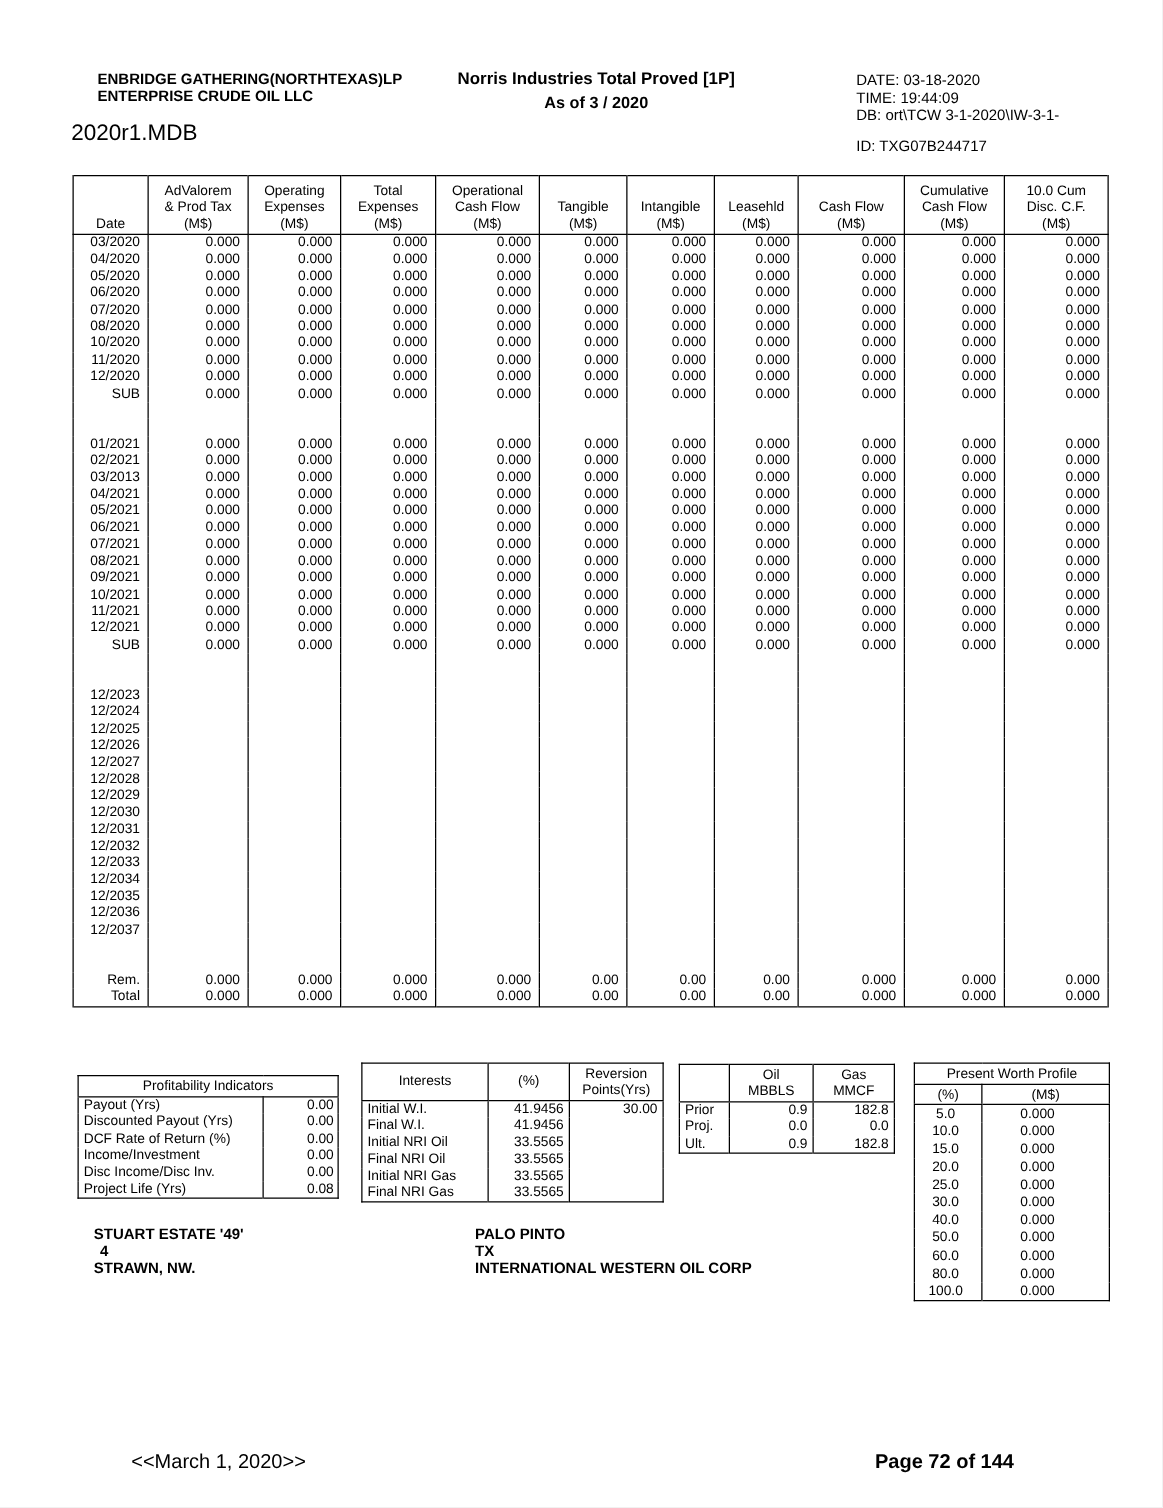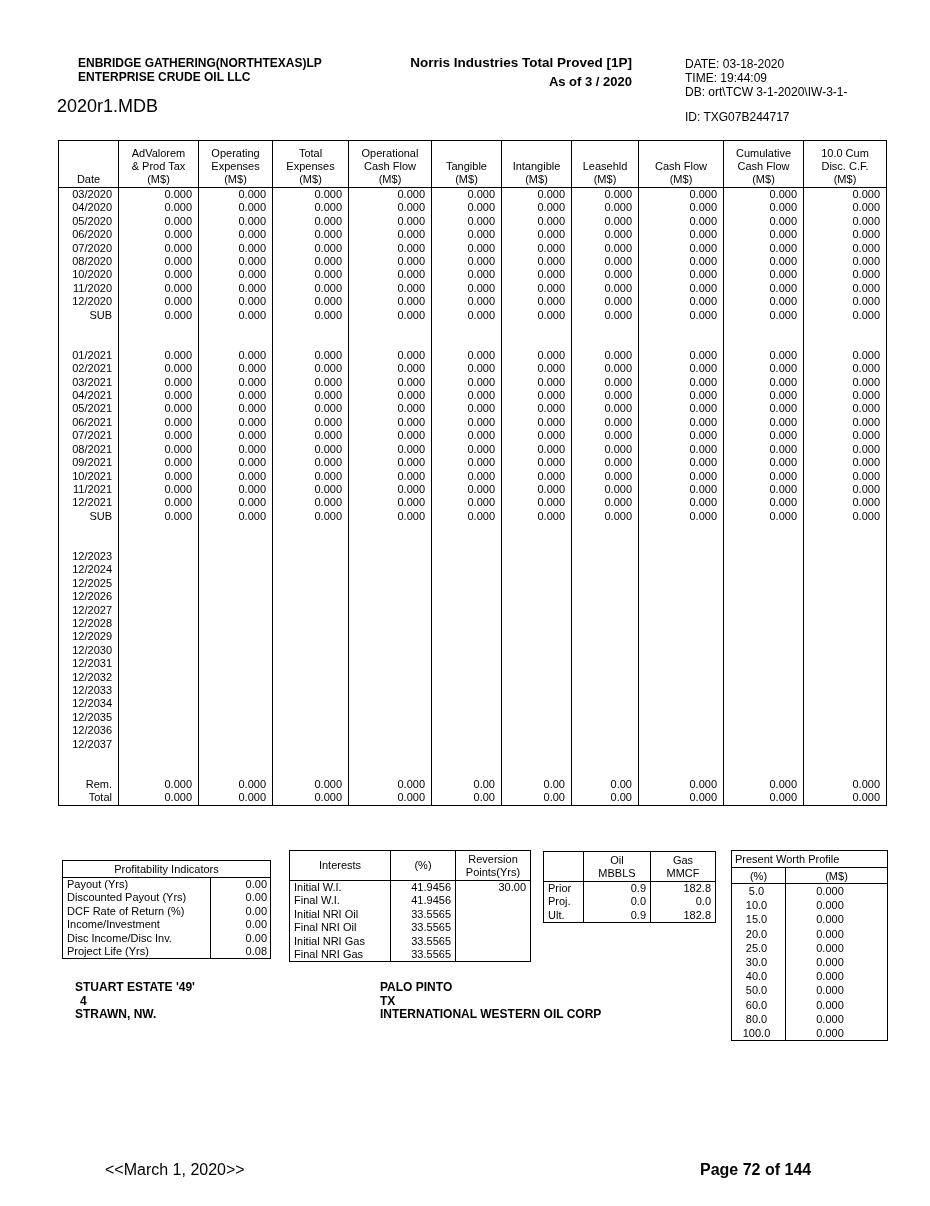--- a/index.html
+++ b/index.html
@@ -6,21 +6,21 @@
   .page {
     position:relative; width:930px; height:1206px; margin:0 auto;
     background:#ffffff; color:#000;
     font-family:"Liberation Sans", sans-serif;
     overflow:hidden;
   }
   .abs {position:absolute;}
 
   
   .company-block {left:78px; top:56px; font-size:12px; font-weight:bold; line-height:14px; white-space:nowrap;}
-  .title-block {left:322px; top:55px; width:310px; text-align:right; font-weight:bold;}
+  .title-block {left:322px; top:55px; width:310px; text-align:center; font-weight:bold;}
   .report-title {font-size:13.5px; line-height:15px;}
   .report-subtitle {font-size:13px; line-height:15px; margin-top:4px;}
   .meta-block {left:685px; top:57px; font-size:12px; line-height:14px; white-space:nowrap;}
   .mdb-label {left:57px; top:96px; font-size:18px;}
   .id-label {left:685px; top:110px; font-size:12px;}
 
   
   .main-table {
     position:absolute; left:58px; top:140px; width:828px;
     border-collapse:collapse; table-layout:fixed;
@@ -76,21 +76,21 @@
     text-align:center; vertical-align:middle; height:29px; line-height:13px;
   }
   .t-res thead th:first-child {border-left:none;}
   .t-res tbody tr {height:13.4px;}
   .t-res tbody td {border-left:1px solid #000; line-height:13.4px;}
   .t-res tbody td:first-child {border-left:none; text-align:left; padding-left:4px;}
   .t-res tbody td:nth-child(2), .t-res tbody td:nth-child(3) {text-align:right; padding-right:4px;}
 
   
   .t-pw {left:731px; top:850px; width:156px;}
-  .t-pw .title-row th {border-bottom:1px solid #000; text-align:left; height:16px; line-height:15px;}
+  .t-pw .title-row th {border-bottom:1px solid #000; text-align:center; height:16px; line-height:15px;}
   .t-pw .header-row th {border-bottom:1px solid #000; border-left:1px solid #000; text-align:center; height:15px; line-height:14px;}
   .t-pw .header-row th:first-child {border-left:none;}
   .t-pw tbody tr {height:14.2px;}
   .t-pw tbody td {text-align:center; line-height:14.2px;}
   .t-pw tbody td:first-child {padding-right:7px;}
   .t-pw tbody td:last-child {border-left:1px solid #000; padding-right:16px;}
 
   
   .well-left {left:75px; top:981px; font-size:12px; font-weight:bold; line-height:13.5px; white-space:nowrap;}
   .well-left .indent {padding-left:5px;}
@@ -368,21 +368,21 @@
           <td>0.000</td>
           <td>0.000</td>
           <td>0.000</td>
           <td>0.000</td>
           <td>0.000</td>
           <td>0.000</td>
           <td>0.000</td>
           <td>0.000</td>
         </tr>
         <tr>
-          <td>03/2021</td>
+          <td>03/2013</td>
           <td>0.000</td>
           <td>0.000</td>
           <td>0.000</td>
           <td>0.000</td>
           <td>0.000</td>
           <td>0.000</td>
           <td>0.000</td>
           <td>0.000</td>
           <td>0.000</td>
           <td>0.000</td>

